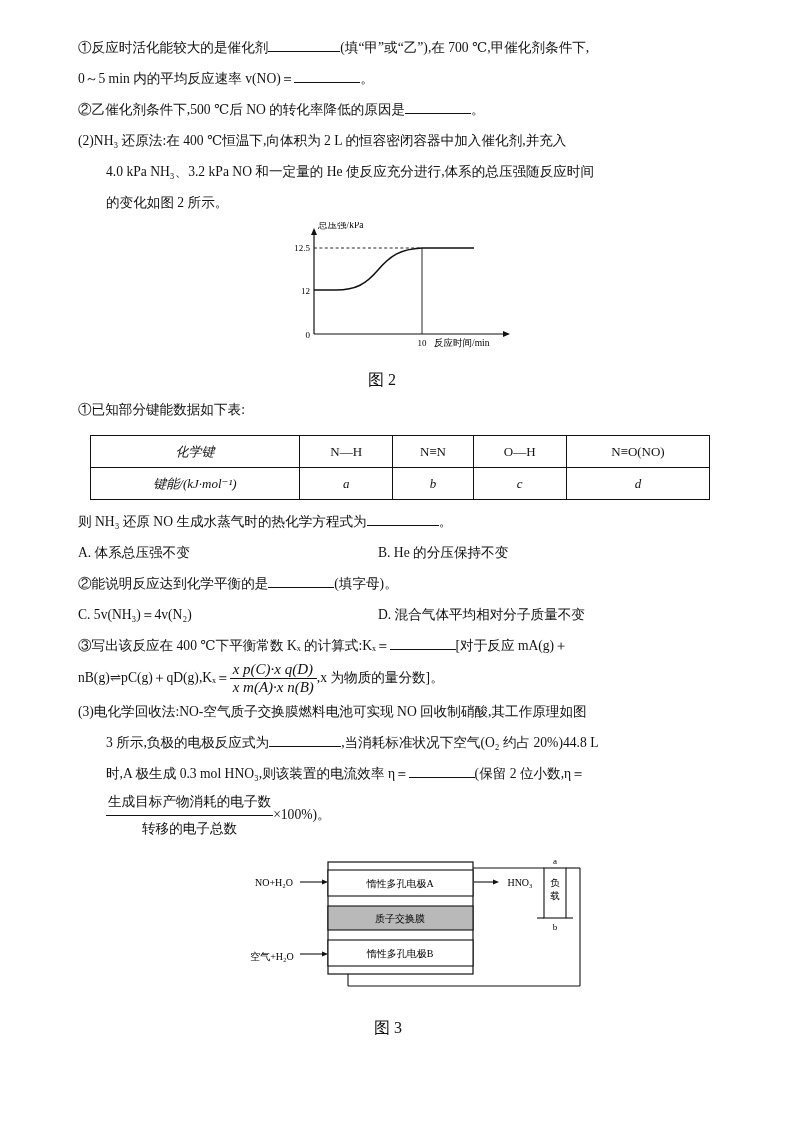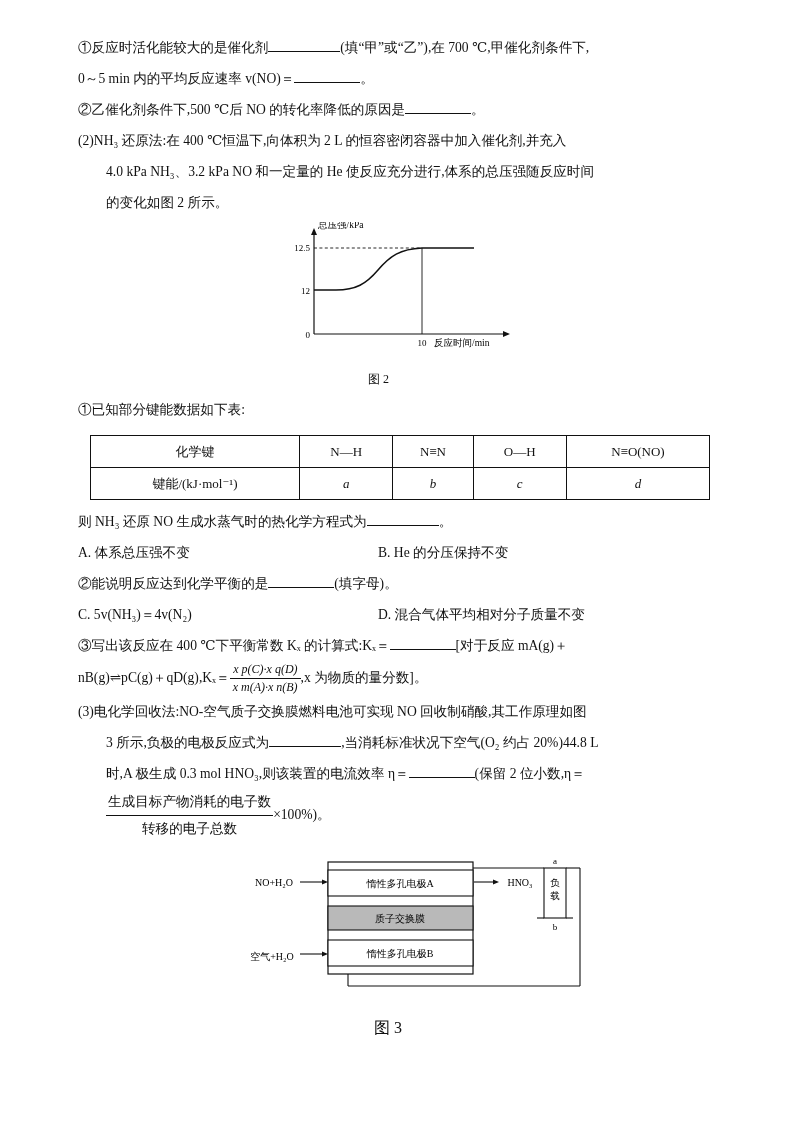--- a/index.html
+++ b/index.html
@@ -42,46 +42,46 @@
     position: absolute;
     left: 196px;
     top: 0;
     width: 260px;
     height: 140px;
   }
   .fig2-cap {
     position: absolute;
     left: 290px;
     top: 142px;
-    font-size: 12px;
+    font-size: 16px;
   }
 
   
   .tbl-wrap { margin-top: 10px; margin-bottom: 6px; }
   table.bonds {
     border-collapse: collapse;
     width: 620px;
     margin-left: 12px;
     font-size: 13px;
   }
   table.bonds td {
     border: 1px solid #111;
     height: 30px;
     text-align: center;
     vertical-align: middle;
     padding: 0 4px;
   }
-  table.bonds td.first { width: 200px; }
+  table.bonds td.first { width: 200px; font-style: italic; }
 
   .bigfrac {
     display:inline-block;
     vertical-align: middle;
-    text-align:right;
+    text-align:left;
     line-height: 17px;
-    font-size: 12px;
+    font-size: 15px;
   }
   .bigfrac .num { border-bottom:1px solid #111; display:block; padding:0 3px;}
   .bigfrac .den { display:block; padding:0 3px;}
 
   .eff-frac {
     display:inline-block;
     text-align:center;
     vertical-align:middle;
     line-height:26px;
     font-size:13.6px;

